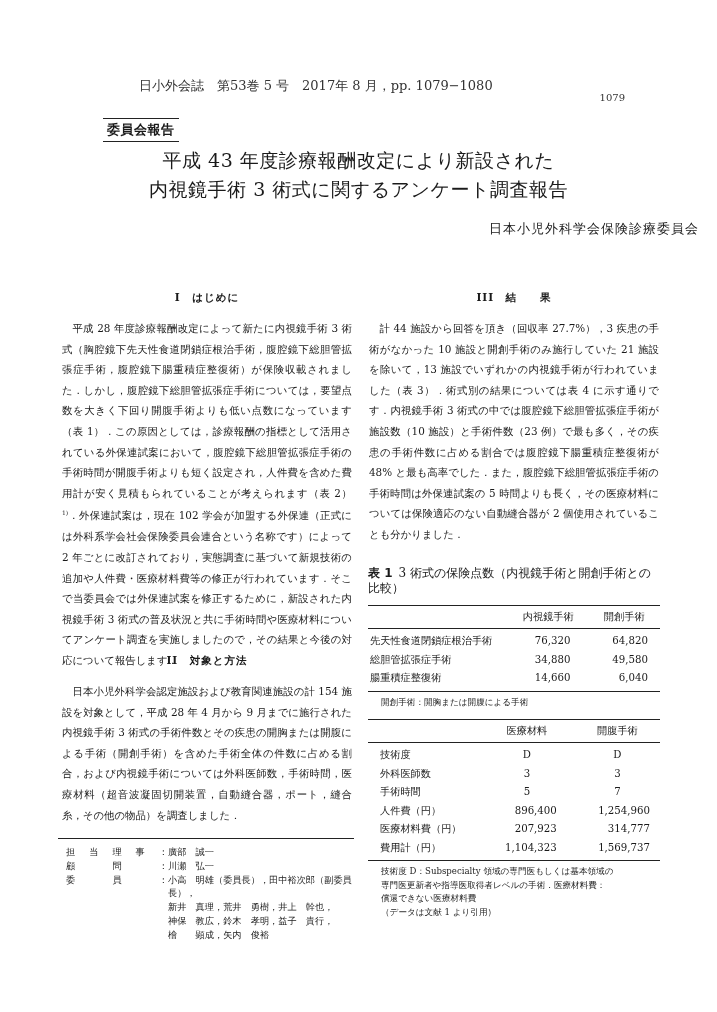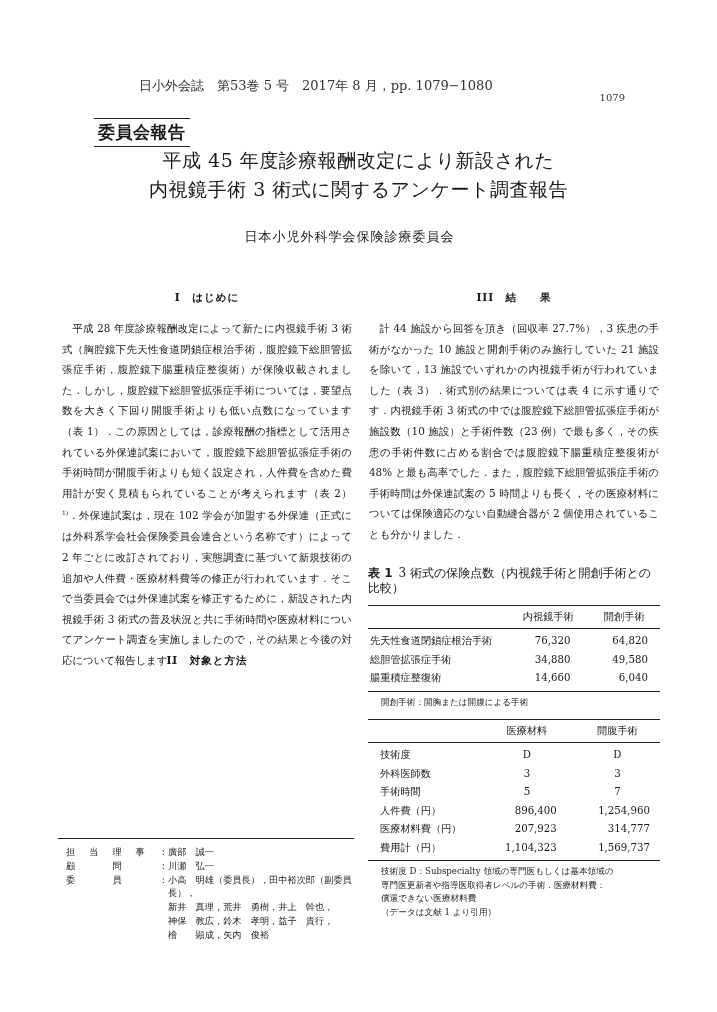--- a/index.html
+++ b/index.html
@@ -5,26 +5,26 @@
     html, body { margin: 0; padding: 0; background: #ffffff; }
     body {
       width: 717px; height: 1012px; position: relative; overflow: hidden;
       font-family: "DejaVu Serif", "Liberation Serif", serif;
       color: #1a1a1a;
     }
     .abs { position: absolute; }
     .journal-meta { left: 92px; top: 79px; font-size: 13px; line-height: 13px; color: #333; margin-left: 47px; }
     .page-number { right: 92px; top: 92px; font-size: 10px; color: #333; }
     .category-label {
-      left: 94px; top: 118px; font-family: "DejaVu Sans", sans-serif; font-weight: bold;
-      font-size: 17px; padding: 2px 4px; border-top: 1.5px solid #222; border-bottom: 1.5px solid #222;
+      left: 103px; top: 118px; font-family: "DejaVu Sans", sans-serif; font-weight: bold;
+      font-size: 13px; padding: 2px 4px; border-top: 1.5px solid #222; border-bottom: 1.5px solid #222;
       letter-spacing: 0.5px;
     }
     .title { left: 0; width: 717px; top: 146px; text-align: center; font-size: 19px; line-height: 29px; letter-spacing: 0.5px; }
-    .author { left: 0; width: 699px; top: 228px; text-align: center; font-size: 13px; letter-spacing: 1px; }
+    .author { left: 0; width: 699px; top: 220px; text-align: right; font-size: 13px; letter-spacing: 1px; }
 
     .col-left { left: 62px; width: 290px; }
     .col-right { left: 369px; width: 290px; }
     .sec-head { text-align: center; font-size: 10.5px; font-weight: bold; letter-spacing: 1px; }
     .body-text { font-size: 10.4px; line-height: 20.6px; text-align: justify; text-indent: 1em; margin: 0; }
 
     .divider { height: 0; border-top: 1px solid #222; }
 
     .roster { font-size: 9.2px; line-height: 13.8px; color: #222; }
     .roster-row { display: flex; }
@@ -46,32 +46,33 @@
 </head>
 <body>
 
 <div class="abs journal-meta">
   <div>日小外会誌　第53巻 5 号　2017年 8 月，pp. 1079−1080</div>
 </div>
 <div class="abs page-number">1079</div>
 <div class="abs category-label">委員会報告</div>
 
 <div class="abs title">
-  <div>平成 45 年度診療報酬改定により新設された</div>
+  <div>平成 43 年度診療報酬改定により新設された</div>
   <div>内視鏡手術 3 術式に関するアンケート調査報告</div>
 </div>
 <div class="abs author">日本小児外科学会保険診療委員会</div>
 
 <div class="abs col-left" style="top:291px;">
   <div class="sec-head">I　はじめに</div>
   <p class="body-text" style="margin-top:13px;"><span>平成 28 年度診療報酬改定によって新たに内視鏡手術 3 術式（胸腔鏡下先天性食道閉鎖症根治手術，腹腔鏡下総胆管拡張症手術，腹腔鏡下腸重積症整復術）が保険収載されました．しかし，腹腔鏡下総胆管拡張症手術については，要望点数を大きく下回り開腹手術よりも低い点数になっています（表 1）．この原因としては，診療報酬の指標として活用されている外保連試案において，腹腔鏡下総胆管拡張症手術の手術時間が開腹手術よりも短く設定され，人件費を含めた費用計が安く見積もられていることが考えられます（表 2）</span><sup>1)</sup><span>．外保連試案は，現在 102 学会が加盟する外保連（正式には外科系学会社会保険委員会連合という名称です）によって 2 年ごとに改訂されており，実態調査に基づいて新規技術の追加や人件費・医療材料費等の修正が行われています．そこで当委員会では外保連試案を修正するために，新設された内視鏡手術 3 術式の普及状況と共に手術時間や医療材料についてアンケート調査を実施しましたので，その結果と今後の対応について報告します．</span></p>
 </div>
 
 <div class="abs col-left" style="top:654px;">
   <div class="sec-head">II　対象と方法</div>
+  <p class="body-text" style="margin-top:13px;">日本小児外科学会認定施設および教育関連施設の計 154 施設を対象として，平成 28 年 4 月から 9 月までに施行された内視鏡手術 3 術式の手術件数とその疾患の開胸または開腹による手術（開創手術）を含めた手術全体の件数に占める割合，および内視鏡手術については外科医師数，手術時間，医療材料（超音波凝固切開装置，自動縫合器，ポート，縫合糸，その他の物品）を調査しました．</p>
 </div>
 
 <div class="abs col-left divider" style="top:838px; left:58px; width:296px;"></div>
 
 <div class="abs col-left roster" style="top:845px; left:66px; width:290px;" id="roster">
     <div class="roster-row">
       <div class="roster-role" style="padding-right: 6px;">
         <span>担</span>
         <span>当</span>
         <span>理</span>

